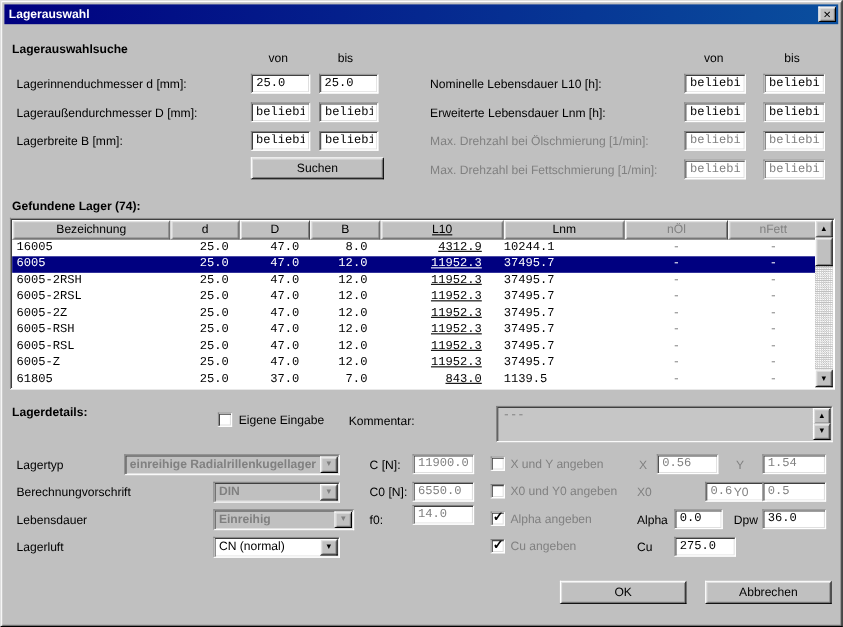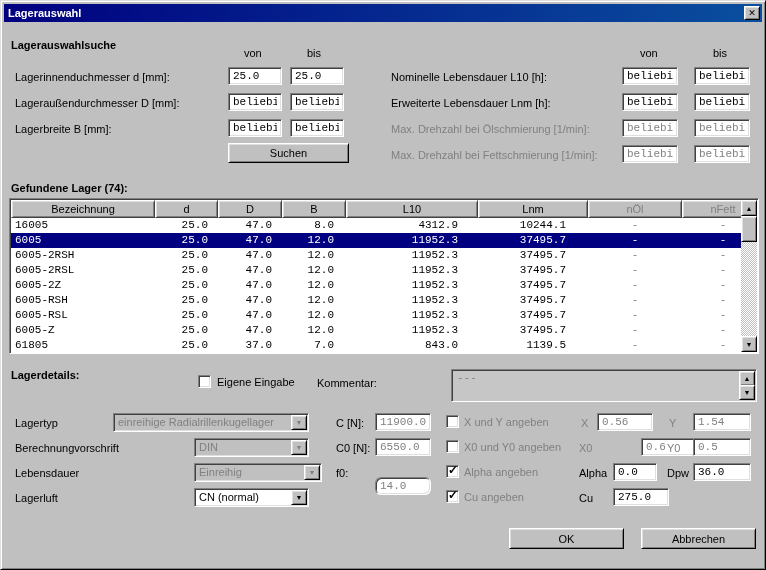--- a/index.html
+++ b/index.html
@@ -42,22 +42,22 @@
   .thead .th { text-align:center; padding:0; line-height:16px; font-size:11px; }
   .tbody { position:absolute; left:1px; top:19px; right:17px; bottom:1px; overflow:hidden; background:#fff;
     font-family:"Liberation Mono", monospace; font-size:11px; }
   .trow { display:flex; height:15px; line-height:15px; }
   .trow.selected { background:#000080; color:#fff; }
   .tcell { flex:0 0 auto; overflow:hidden; white-space:nowrap; }
   .c0 { width:144px; padding-left:4px; }
   .c1 { width:63px;  text-align:right; padding-right:10px; }
   .c2 { width:64px;  text-align:right; padding-right:10px; }
   .c3 { width:64px;  text-align:right; padding-right:12px; }
-  .c4 { width:132px; text-align:right; padding-right:20px; }
-  .c5 { width:110px; text-align:right; padding-right:22px; }
+  .c4 { width:112px; text-align:right; padding-right:20px;text-decoration:underline; }
+  .c5 { width:110px; padding-right:22px; }
   .c6 { width:94px;  text-align:center; }
   .c7 { width:82px;  text-align:center; }
   .trow .c6, .trow .c7 { color:#808080; }
   .trow.selected .c6, .trow.selected .c7 { color:#fff; }
 
   
   .vscroll { position:absolute; top:1px; right:1px; bottom:1px; width:16px; background:#d6d6d6;
     background-image:conic-gradient(#ffffff 25%, #c0c0c0 0 50%, #ffffff 0 75%, #c0c0c0 0);
     background-size:2px 2px; }
   .sbtn { position:absolute; left:0; width:16px; height:16px; background:#c0c0c0;
@@ -81,21 +81,21 @@
     border:1px solid; border-color:#808080 #fff #fff #808080;
     box-shadow: inset 1px 1px 0 #404040, inset -1px -1px 0 #dfdfdf; }
   .combo-text { position:absolute; left:4px; right:18px; top:2px; white-space:nowrap; overflow:hidden;
     font-size:11px; color:#000; }
   .combo-btn { position:absolute; right:1px; top:1px; bottom:1px; width:16px; background:#c0c0c0;
     border:1px solid; border-color:#fff #000 #000 #fff;
     box-shadow: inset 1px 1px 0 #dfdfdf, inset -1px -1px 0 #808080;
     display:flex; align-items:center; justify-content:center; }
   .combo-btn span { font-size:7px; line-height:1; color:#000; }
   .combo.disabled { background:#c0c0c0; }
-  .combo.disabled .combo-text { color:#808080; }
+  .combo.disabled .combo-text { color:#808080;font-weight:bold; }
   .combo.disabled .combo-btn span { color:#808080; }
 
   
   .checkbox { position:absolute; width:13px; height:13px; background:#fff;
     border:1px solid; border-color:#808080 #fff #fff #808080;
     box-shadow: inset 1px 1px 0 #404040, inset -1px -1px 0 #dfdfdf; }
   .checkbox .check { position:absolute; left:1px; top:-3px; font-size:12px; font-weight:bold; color:#000; }
 </style>
 </head>
 <body>
@@ -311,21 +311,21 @@
   <input class="field dim" style="left: 692px; top: 437px; width: 58px;" value="0.5">
 
   <span class="lbl" style="left:14px;top:466px">Lebensdauer</span>
   <div class="combo disabled" style="left:193px;top:462px;width:128px">
     <span class="combo-text">Einreihig</span>
     <span class="combo-btn">
         <span>▼</span>
       </span>
   </div>
   <span class="lbl" style="left:335px;top:466px">f0:</span>
-  <input class="field dim" style="left: 374px; top: 476px; width: 56px; border-radius: 6px;" value="14.0">
+  <input class="field dim" style="left: 374px; top: 458px; width: 56px;" value="14.0">
   <span class="checkbox" style="left:445px;top:464px">
       <span class="check">✓</span>
     </span>
   <span class="lbl dim" style="left:463px;top:465px">Alpha angeben</span>
   <span class="lbl" style="left:578px;top:466px">Alpha</span>
   <input class="field" style="left: 612px; top: 462px; width: 44px;" value="0.0">
   <span class="lbl" style="left:666px;top:466px">Dpw</span>
   <input class="field" style="left: 692px; top: 462px; width: 58px;" value="36.0">
 
   <span class="lbl" style="left:14px;top:491px">Lagerluft</span>

